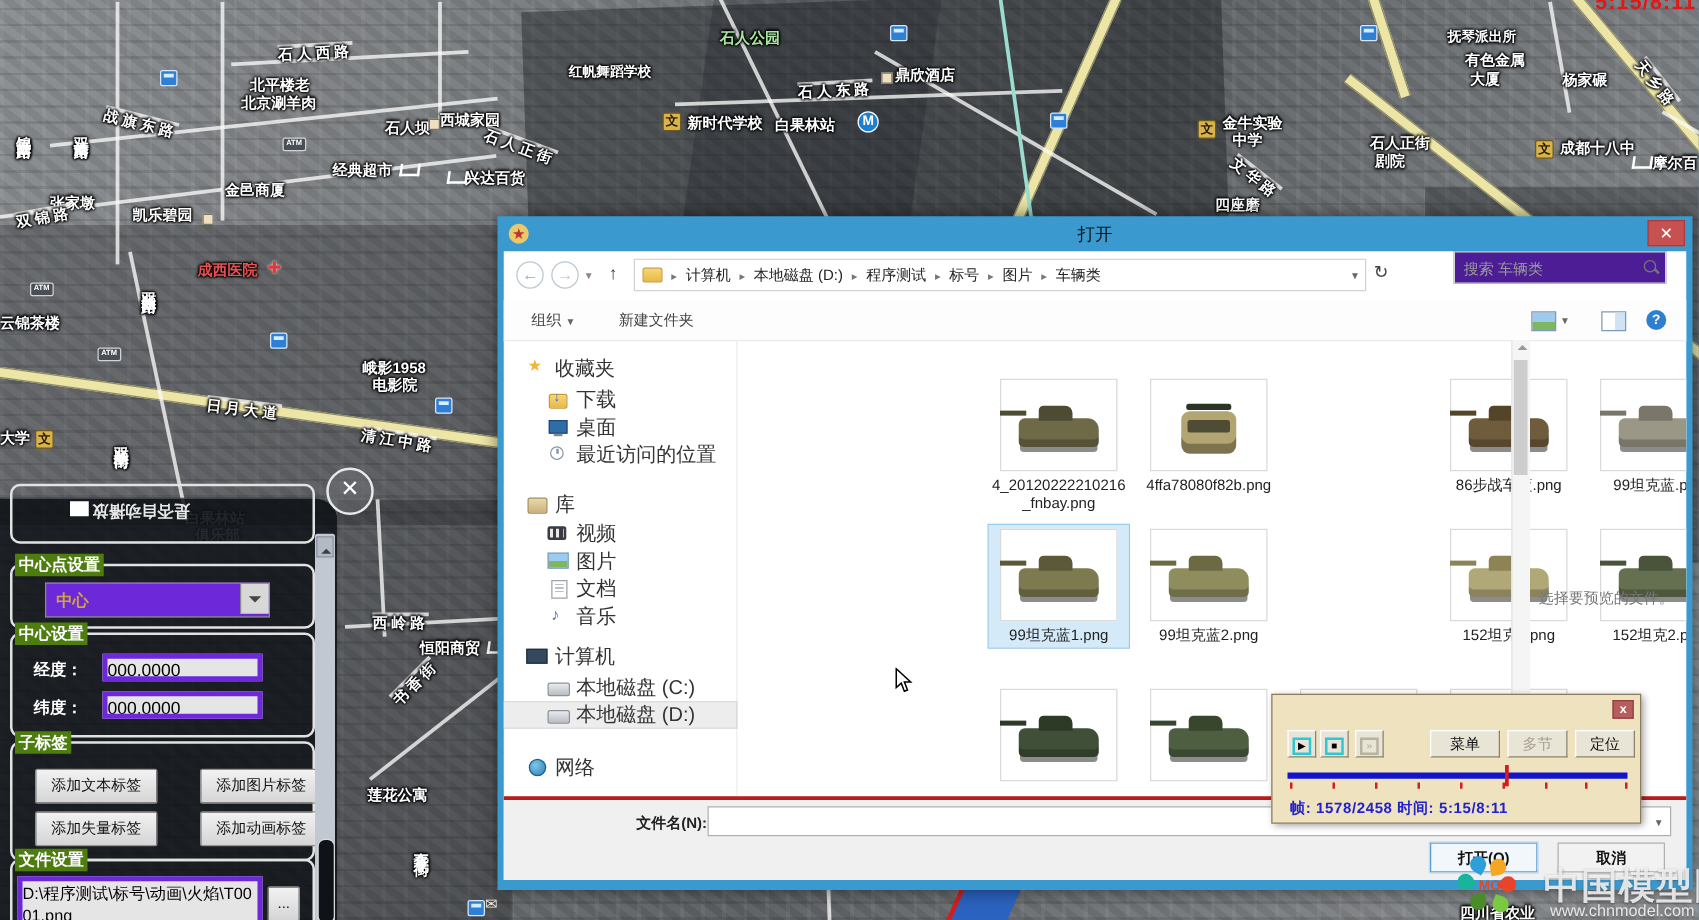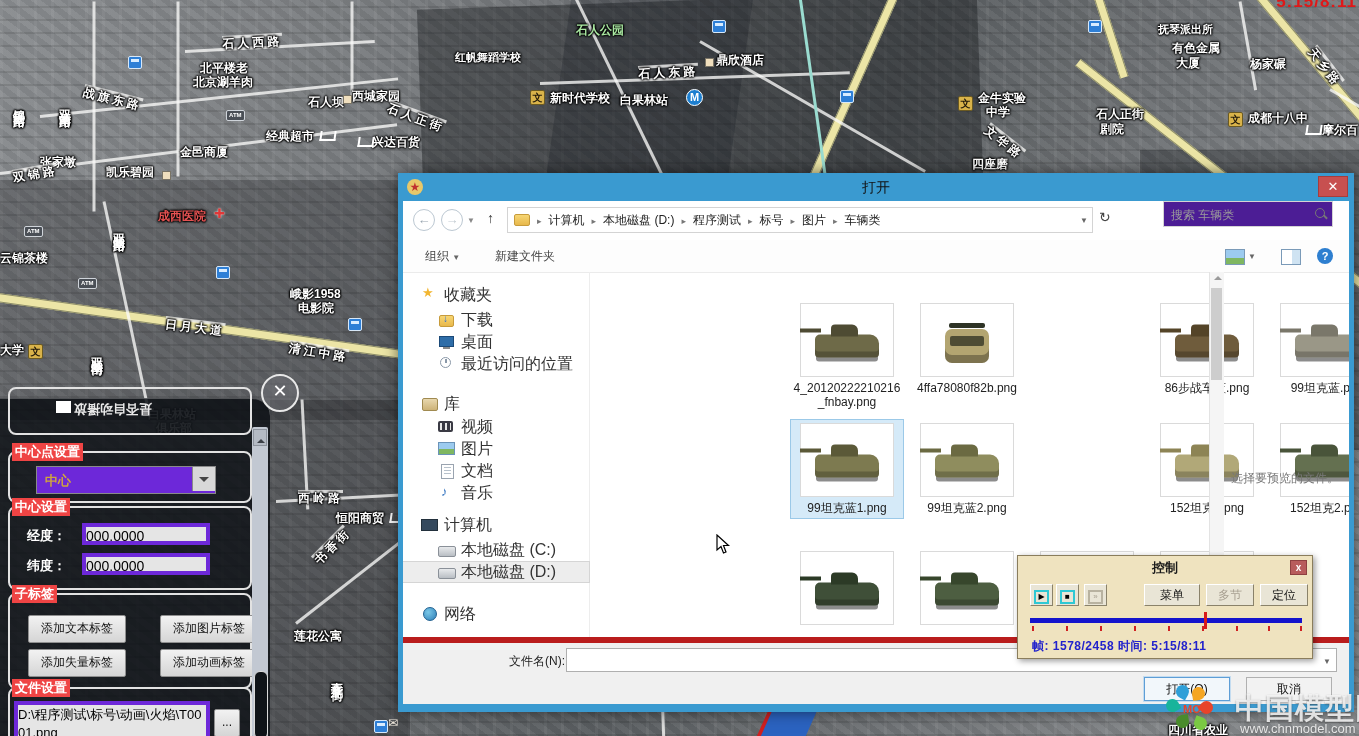--- a/index.html
+++ b/index.html
@@ -37,21 +37,21 @@
   .mdot{position:absolute;width:7px;height:7px;background:#f0dfbe;border:1px solid #7a7466;}
   #toptime{position:absolute;top:0;right:2px;height:11px;overflow:hidden;z-index:25;}
   #toptime span{display:block;margin-top:-8px;color:#e01818;font-weight:bold;font-size:17px;letter-spacing:1px;}
   
   #panel{position:absolute;left:0;top:398px;width:270px;height:338px;background:rgba(8,12,17,.84);
          border-top:1px solid rgba(255,255,255,.25);border-top-right-radius:18px;z-index:10;color:#fff;}
   #panel-close{position:absolute;left:261px;top:-25px;width:34px;height:34px;border-radius:50%;
          background:rgba(110,112,116,.55);border:2px solid #e8e8e8;color:#fff;font-size:18px;font-weight:bold;
          text-align:center;line-height:31px;z-index:11;}
   .pgroup{position:absolute;border:2px solid #e2e2e2;border-radius:8px;left:8px;width:240px;}
-  .plegend{position:absolute;left:12px;color:#fff;font-size:13px;font-weight:bold;background:#ef4444;padding:0 3px;z-index:2;}
+  .plegend{position:absolute;left:12px;color:#fff;font-size:13px;font-weight:bold;background:#4d7c0f;padding:0 3px;z-index:2;}
   .flip{display:inline-block;transform:rotate(180deg);font-size:13px;font-weight:bold;color:#e8e8e8;}
   #chk-autoplay{position:absolute;left:46px;top:12px;width:15px;height:12px;background:#fff;}
   .pcombo{position:absolute;left:36px;top:67px;width:178px;height:26px;background:#6d28d9;border:1px solid #8a8a8a;}
   .pcombo .val{position:absolute;left:8px;top:5px;color:#cfa43f;font-size:13px;font-weight:bold;}
   .pcombo .arr{position:absolute;right:0;top:0;width:22px;height:24px;background:#d8d8d8;border-left:1px solid #8a8a8a;}
   .pcombo .arr::before{content:"";position:absolute;left:6px;top:10px;border:5px solid transparent;border-top-color:#444;}
   .plabel{position:absolute;color:#fff;font-size:13px;font-weight:bold;}
   .pinput{position:absolute;background:#e5e5e5;color:#000;font-size:14px;border:4px solid #6d28d9;padding:1px 0;box-sizing:border-box;overflow:hidden;}
   .pbtn{position:absolute;width:96px;height:26px;background:linear-gradient(#f2f2f2,#d5d5d5);border:1px solid #8f8f8f;
         border-radius:2px;color:#111;font-size:12px;text-align:center;line-height:24px;}
@@ -118,21 +118,21 @@
   .veh.front{width:44px;height:34px;border-radius:7px;box-shadow:inset 0 -8px 0 rgba(0,0,0,.3);}
   .veh.front::before{left:5px;top:7px;width:34px;height:10px;background:rgba(25,28,20,.65);border-radius:2px;}
   .veh.front::after{left:4px;top:-6px;width:36px;height:5px;border-radius:2px;}
   .fname{margin-top:4px;font-size:12px;line-height:14px;color:#222;word-break:break-all;padding:0 2px;}
   #listscroll{position:absolute;left:806px;top:0;width:14px;height:365px;background:#f5f5f5;border-left:1px solid #e3e3e3;}
   #listscroll .a{position:absolute;left:4px;border:4px solid transparent;}
   #listscroll .a.up{top:4px;border-bottom-color:#9a9a9a;border-top-width:0;}
   #listscroll .a.dn{bottom:4px;border-top-color:#9a9a9a;border-bottom-width:0;}
   #listscroll .thumb2{position:absolute;left:1px;top:16px;width:11px;height:92px;background:#cdcdcd;}
   #preview-hint{position:absolute;left:828px;top:198px;width:118px;font-size:12px;color:#777;}
-  #bottombar{position:absolute;left:0;right:0;top:436px;bottom:0;background:#f0f0f0;border-top:6px solid #b91c1c;}
+  #bottombar{position:absolute;left:0;right:0;top:436px;bottom:0;background:#f0f0f0;border-top:3px solid #b91c1c;font-weight:bold;}
   #fname-label{position:absolute;left:106px;top:10px;font-size:12px;color:#222;}
   #fname-input{position:absolute;left:163px;top:5px;width:771px;height:24px;background:#fff;border:1px solid #afafaf;box-sizing:border-box;}
   #fname-input .dd{position:absolute;right:5px;top:8px;font-size:8px;color:#666;}
   .dlgbtn{position:absolute;top:34px;width:86px;height:24px;font-size:12px;color:#111;text-align:center;line-height:22px;box-sizing:border-box;}
   #btn-open{left:741px;background:#f2f7fb;border:1px solid #5e9ed6;outline:1px solid #c4dcf0;}
   #btn-cancel{left:843px;background:#f2f2f2;border:1px solid #b0b0b0;}
   
   #ctrl{position:absolute;left:1017px;top:555px;width:294px;height:102px;background:#efe3bf;border:1px solid #8a7d5c;box-shadow:2px 2px 6px rgba(0,0,0,.4);z-index:30;}
   #ctrl-title{position:absolute;top:3px;left:0;right:0;text-align:center;font-size:13px;font-weight:bold;color:#1a1a1a;}
   #ctrl-close{position:absolute;right:5px;top:4px;width:17px;height:15px;background:#b85c5c;border:1px solid #8e4040;color:#fff;font-size:10px;font-weight:bold;text-align:center;line-height:14px;box-sizing:border-box;}
@@ -497,21 +497,20 @@
       <div id="fname-input">
         <span class="dd">▼</span>
       </div>
       <div class="dlgbtn" id="btn-open">打开(O)</div>
       <div class="dlgbtn" id="btn-cancel">取消</div>
     </div>
   </div>
 </div>
 
 <div id="ctrl">
-  <div id="ctrl-title">控制</div>
   <div id="ctrl-close">x</div>
   <div class="cbtn media" style="left:12px;"><span class="g">▶</span></div>
   <div class="cbtn media" style="left:38px;"><span class="g">■</span></div>
   <div class="cbtn media dis" style="left:66px;"><span class="g">»</span></div>
   <div class="cbtn" style="left:126px;width:56px;">菜单</div>
   <div class="cbtn dis" style="left:188px;width:48px;">多节</div>
   <div class="cbtn" style="left:242px;width:48px;">定位</div>
   <div id="timeline">
     <div id="tmarker" style="left:174px"></div>
   </div>

